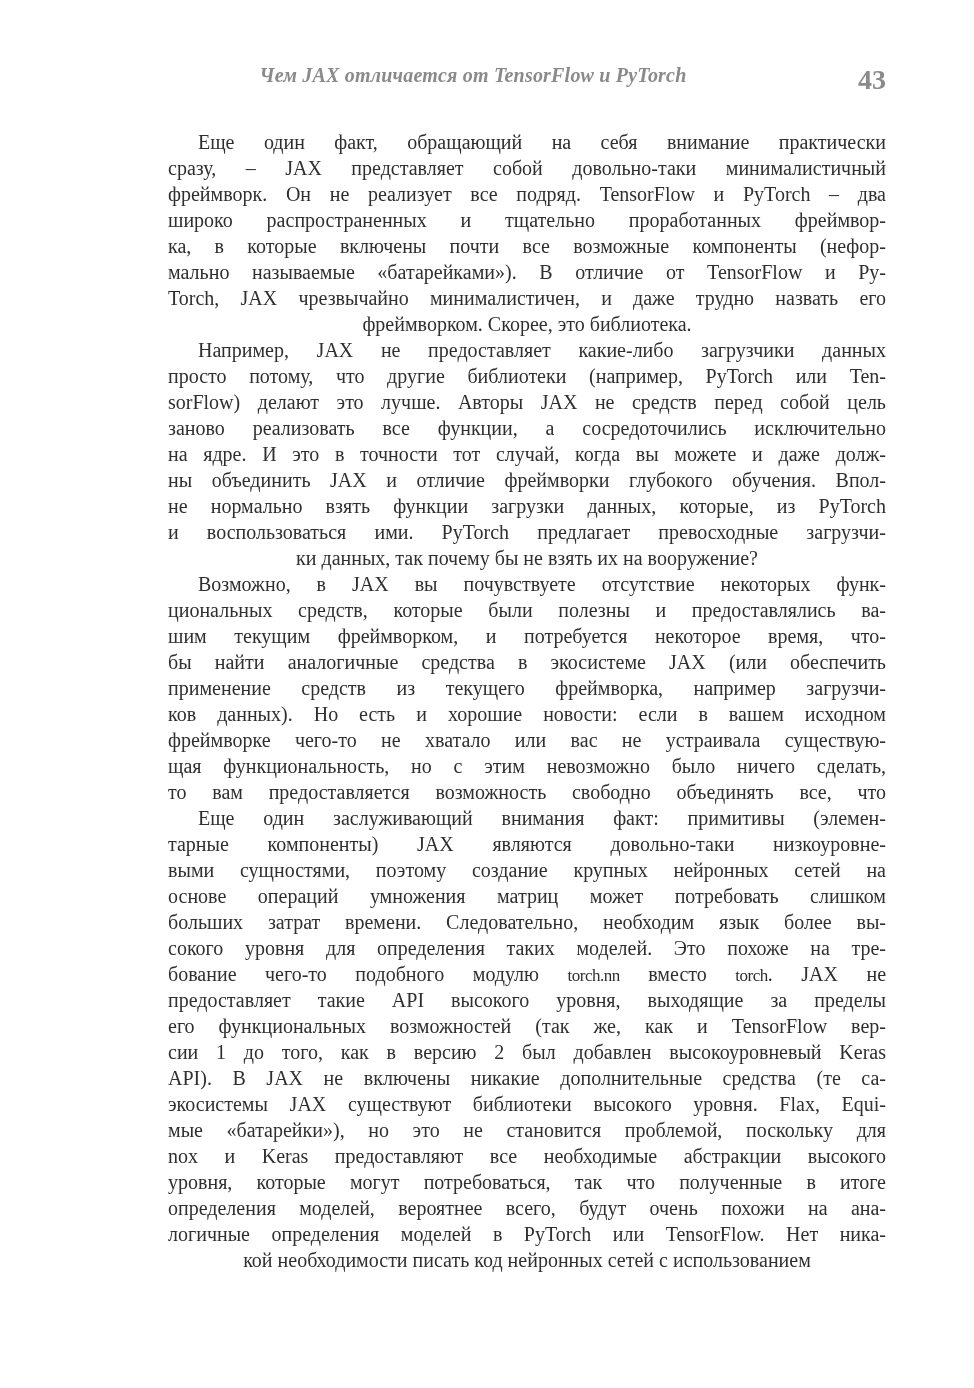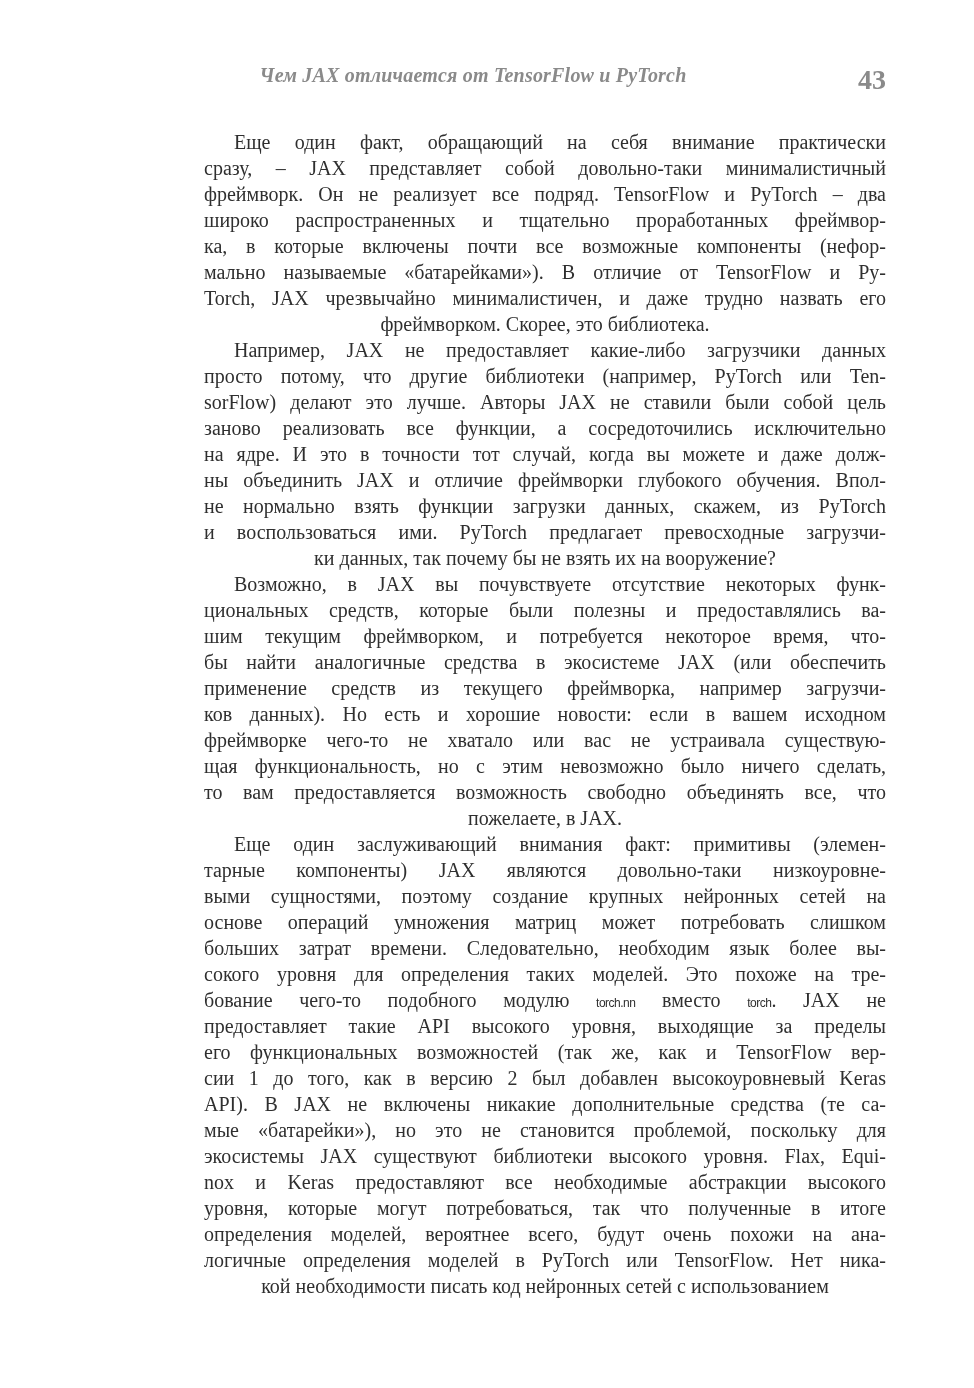--- a/index.html
+++ b/index.html
@@ -51,32 +51,31 @@
     font-size: 20px;
     color: var(--text-color, #2f2f2f);
   }
   .line {
     height: 26px;
     line-height: 26px;
     text-align: justify;
     text-align-last: justify;
     overflow: hidden;
     white-space: nowrap;
-    margin-left: 36px;
   }
   .line.first {
     padding-left: 30px;
   }
   .line.end {
     text-align-last: auto;
     text-align: center;
   }
   .code {
-    font-family: Liberation Sans, sans-serif;
-    font-size: 12px;
+    font-family: Liberation Serif, serif;
+    font-size: 17px;
     letter-spacing: -0.5px;
   }
 </style>
 </head>
 <body>
 
 <div class="page" style="--bg-color: #ffffff; --text-color: #2f2f2f; --header-color: #8a8a8a;">
   <div class="running-header">
     <div class="header-title">Чем JAX отличается от TensorFlow и PyTorch</div>
     <div class="page-number">43</div>
@@ -85,49 +84,48 @@
       <div class="line first">Еще один факт, обращающий на себя внимание практически</div>
       <div class="line">сразу, – JAX представляет собой довольно-таки минималистичный</div>
       <div class="line">фреймворк. Он не реализует все подряд. TensorFlow и PyTorch – два</div>
       <div class="line">широко распространенных и тщательно проработанных фреймвор-</div>
       <div class="line">ка, в которые включены почти все возможные компоненты (нефор-</div>
       <div class="line">мально называемые «батарейками»). В отличие от TensorFlow и Py-</div>
       <div class="line">Torch, JAX чрезвычайно минималистичен, и даже трудно назвать его</div>
       <div class="line end">фреймворком. Скорее, это библиотека.</div>
       <div class="line first">Например, JAX не предоставляет какие-либо загрузчики данных</div>
       <div class="line">просто потому, что другие библиотеки (например, PyTorch или Ten-</div>
-      <div class="line">sorFlow) делают это лучше. Авторы JAX не ставили были собой цель</div>
+      <div class="line">sorFlow) делают это лучше. Авторы JAX не средств перед собой цель</div>
       <div class="line">заново реализовать все функции, а сосредоточились исключительно</div>
       <div class="line">на ядре. И это в точности тот случай, когда вы можете и даже долж-</div>
       <div class="line">ны объединить JAX и отличие фреймворки глубокого обучения. Впол-</div>
-      <div class="line">не нормально взять функции загрузки данных, скажем, из PyTorch</div>
+      <div class="line">не нормально взять функции загрузки данных, которые, из PyTorch</div>
       <div class="line">и воспользоваться ими. PyTorch предлагает превосходные загрузчи-</div>
       <div class="line end">ки данных, так почему бы не взять их на вооружение?</div>
       <div class="line first">Возможно, в JAX вы почувствуете отсутствие некоторых функ-</div>
       <div class="line">циональных средств, которые были полезны и предоставлялись ва-</div>
       <div class="line">шим текущим фреймворком, и потребуется некоторое время, что-</div>
       <div class="line">бы найти аналогичные средства в экосистеме JAX (или обеспечить</div>
       <div class="line">применение средств из текущего фреймворка, например загрузчи-</div>
       <div class="line">ков данных). Но есть и хорошие новости: если в вашем исходном</div>
       <div class="line">фреймворке чего-то не хватало или вас не устраивала существую-</div>
       <div class="line">щая функциональность, но с этим невозможно было ничего сделать,</div>
       <div class="line">то вам предоставляется возможность свободно объединять все, что</div>
-      <div class="line end">пожелаете, в JAX.</div>
       <div class="line first">Еще один заслуживающий внимания факт: примитивы (элемен-</div>
       <div class="line">тарные компоненты) JAX являются довольно-таки низкоуровне-</div>
       <div class="line">выми сущностями, поэтому создание крупных нейронных сетей на</div>
       <div class="line">основе операций умножения матриц может потребовать слишком</div>
       <div class="line">больших затрат времени. Следовательно, необходим язык более вы-</div>
       <div class="line">сокого уровня для определения таких моделей. Это похоже на тре-</div>
       <div class="line"><span>бование чего-то подобного модулю </span><span class="code">torch.nn</span><span> вместо </span><span class="code">torch</span><span>. JAX не</span></div>
       <div class="line">предоставляет такие API высокого уровня, выходящие за пределы</div>
       <div class="line">его функциональных возможностей (так же, как и TensorFlow вер-</div>
       <div class="line">сии 1 до того, как в версию 2 был добавлен высокоуровневый Keras</div>
       <div class="line">API). В JAX не включены никакие дополнительные средства (те са-</div>
+      <div class="line">экосистемы JAX существуют библиотеки высокого уровня. Flax, Equi-</div>
       <div class="line">мые «батарейки»), но это не становится проблемой, поскольку для</div>
-      <div class="line">экосистемы JAX существуют библиотеки высокого уровня. Flax, Equi-</div>
       <div class="line">nox и Keras предоставляют все необходимые абстракции высокого</div>
       <div class="line">уровня, которые могут потребоваться, так что полученные в итоге</div>
       <div class="line">определения моделей, вероятнее всего, будут очень похожи на ана-</div>
       <div class="line">логичные определения моделей в PyTorch или TensorFlow. Нет ника-</div>
       <div class="line end">кой необходимости писать код нейронных сетей с использованием</div>
     </div>
 </div>
 
 </body></html>

